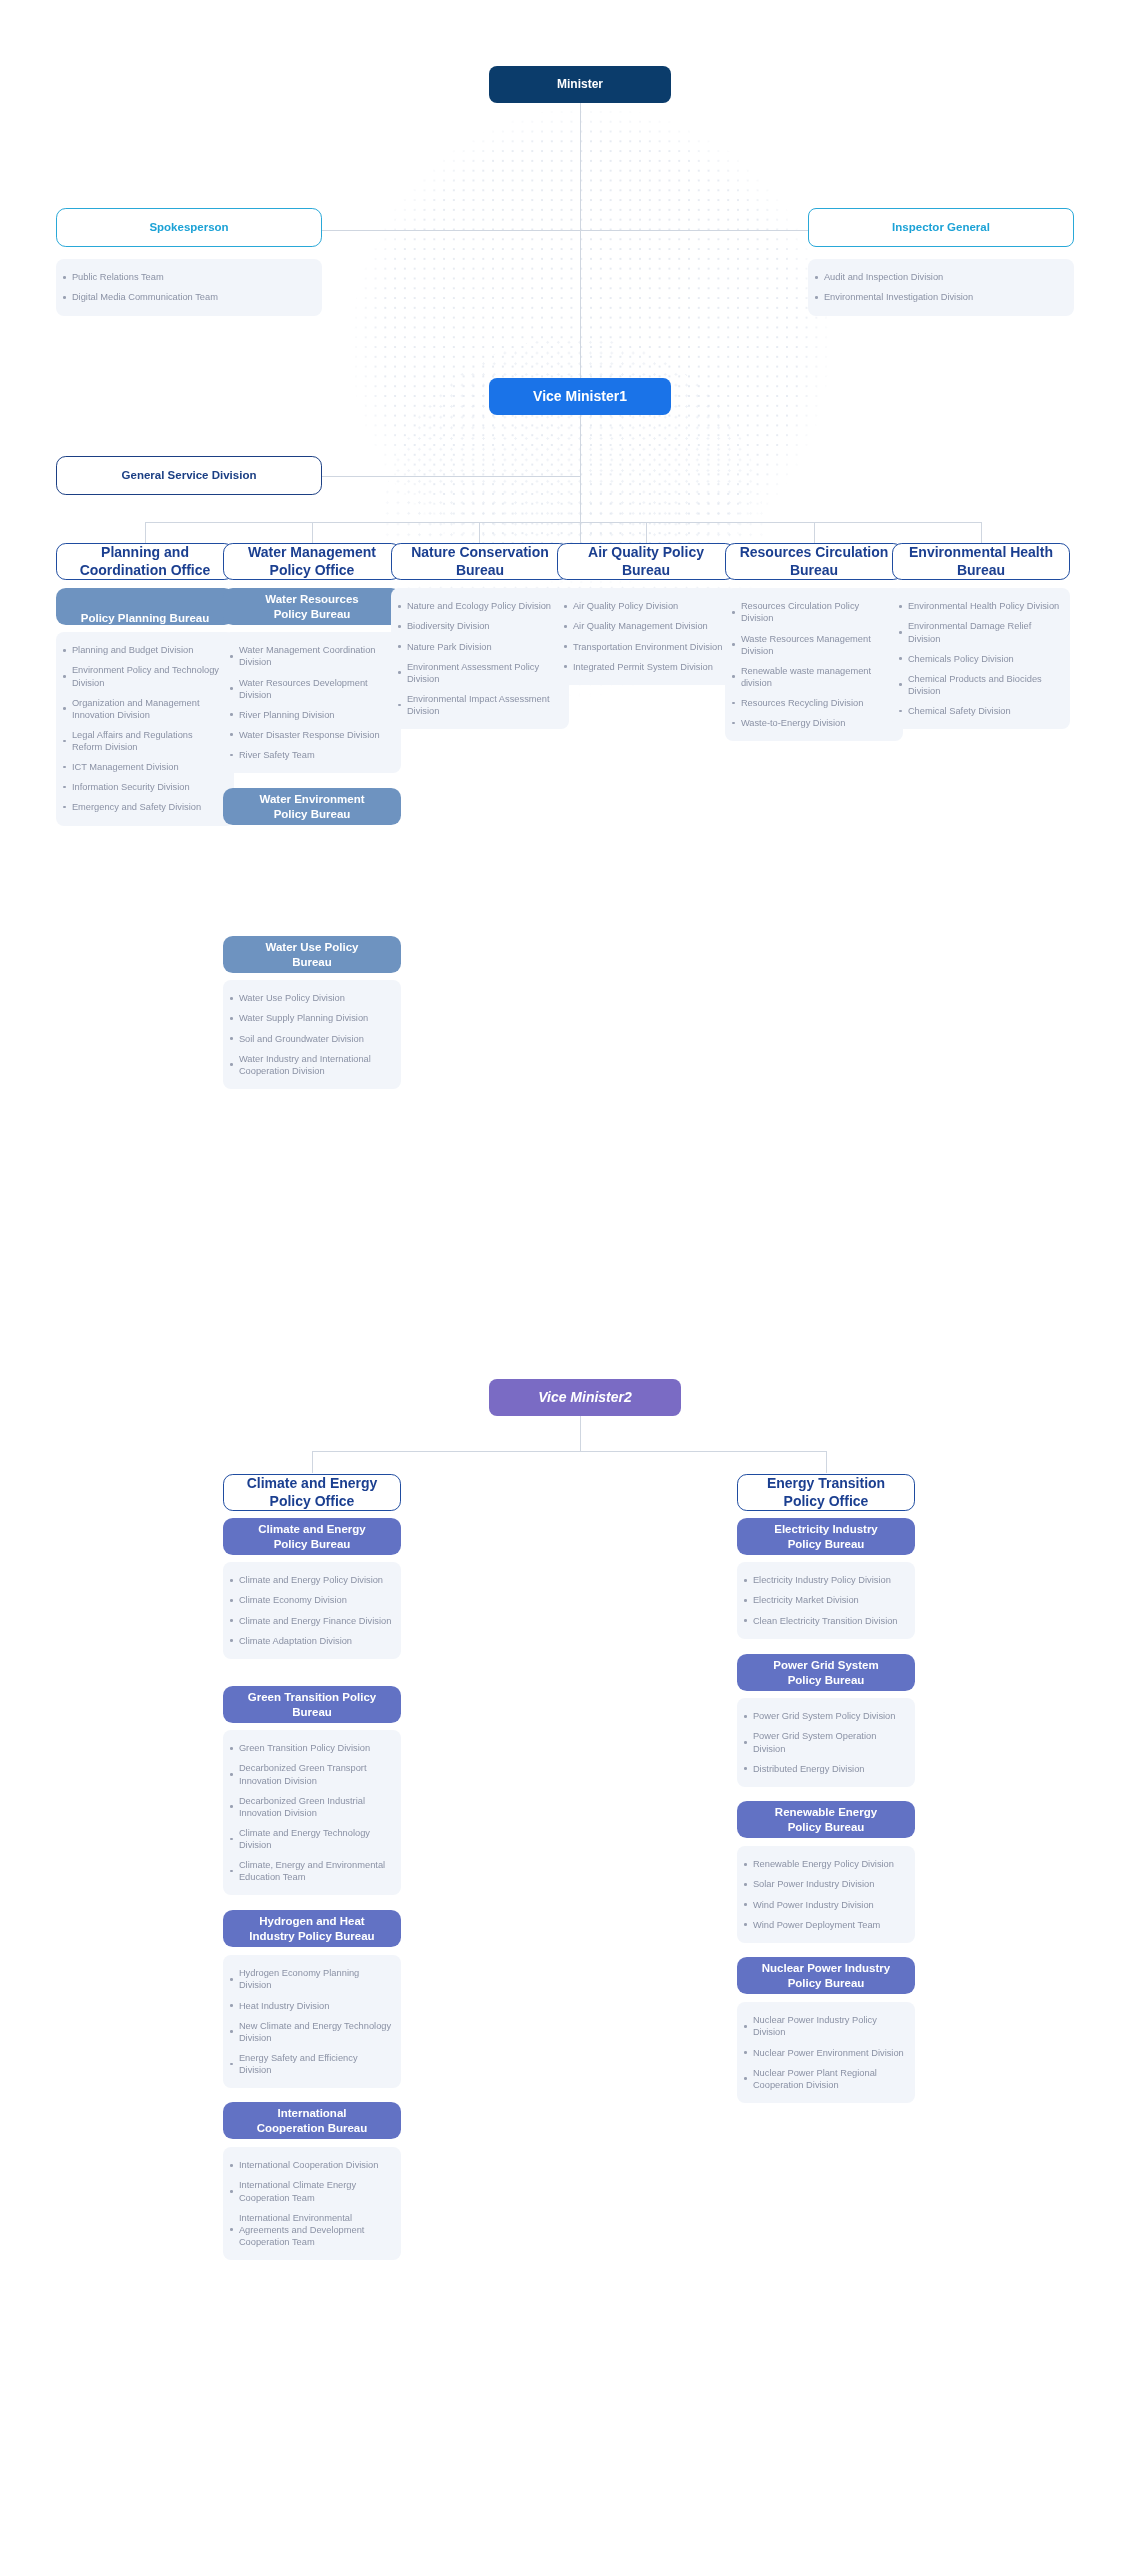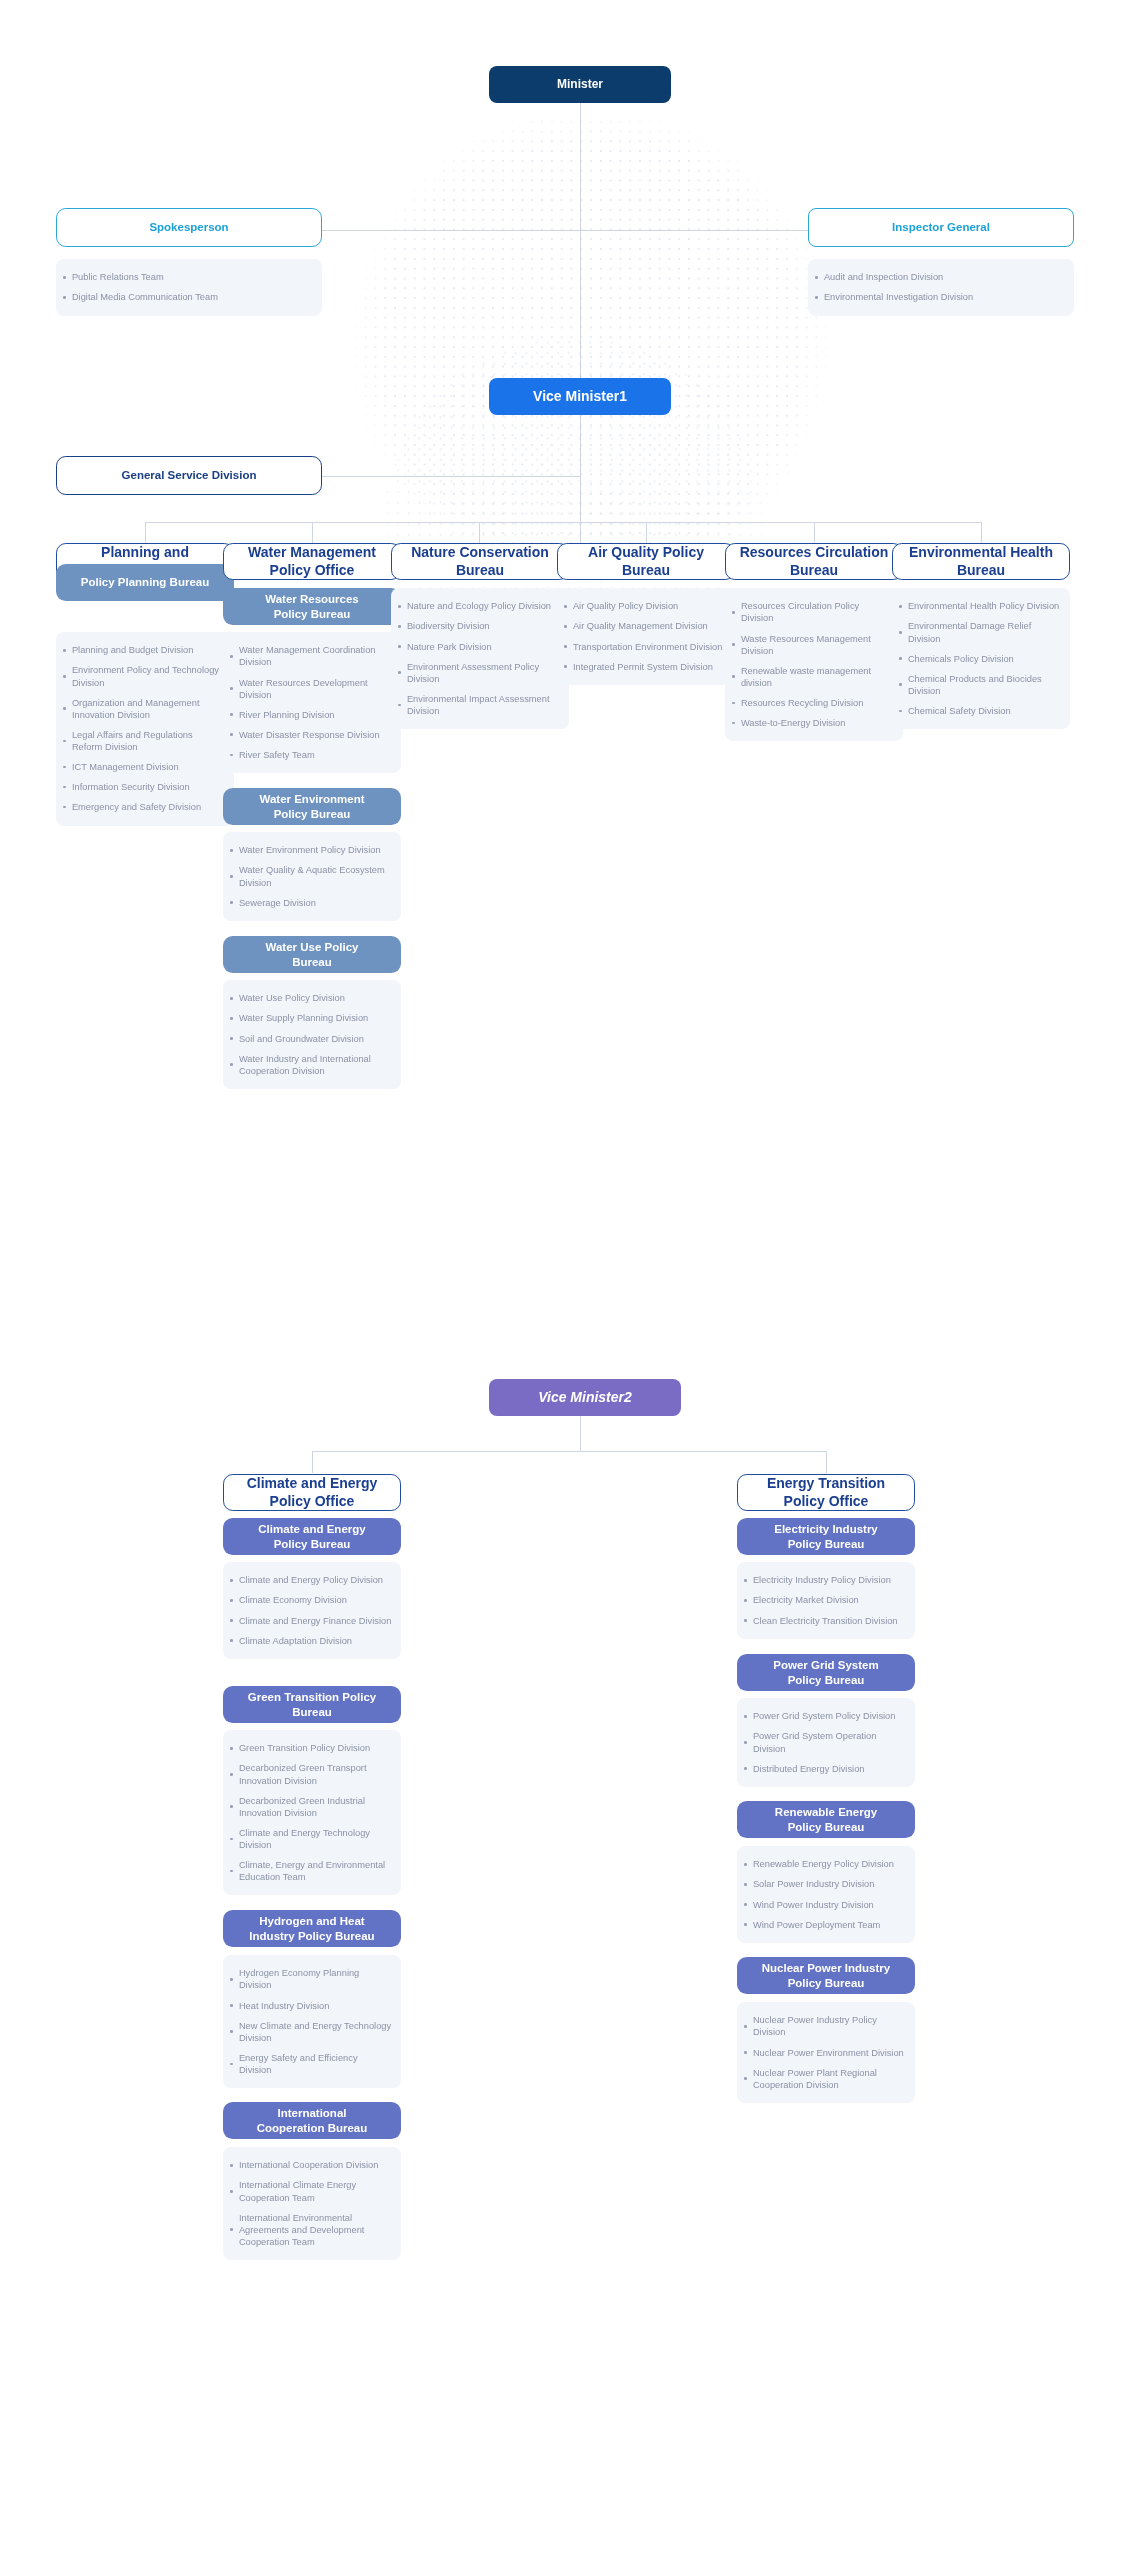--- a/index.html
+++ b/index.html
@@ -198,21 +198,21 @@
     <div class="ln" style="left: 145px; top: 522px; width: 836px; height: 0.9px;"></div>
     <div class="ln" style="left: 145px; top: 522px; height: 21px; width: 0.9px;"></div>
     <div class="ln" style="left: 312px; top: 522px; height: 21px; width: 0.9px;"></div>
     <div class="ln" style="left: 479px; top: 522px; height: 21px; width: 0.9px;"></div>
     <div class="ln" style="left: 646px; top: 522px; height: 21px; width: 0.9px;"></div>
     <div class="ln" style="left: 814px; top: 522px; height: 21px; width: 0.9px;"></div>
     <div class="ln" style="left: 981px; top: 522px; height: 21px; width: 0.9px;"></div>
     <div class="node node-office" style="left: 56px; top: 543px; width: 178px; height: 37px;">
       <span>Planning and<br>Coordination Office</span>
     </div>
-    <div class="node node-bureau" style="left: 56px; top: 564px; width: 178px; height: 37px;">
+    <div class="node node-bureau" style="left: 56px; top: 588px; width: 178px; height: 37px; align-items: flex-end;">
       <span>Policy Planning Bureau</span>
     </div>
     <div class="panel" style="left: 56px; top: 632px; width: 178px;">
       <ul>
         <li>
           <span class="bullet"></span>
           <span class="txt">Planning and Budget Division</span>
         </li>
         <li>
           <span class="bullet"></span>
@@ -265,36 +265,20 @@
           <span class="txt">Water Disaster Response Division</span>
         </li>
         <li>
           <span class="bullet"></span>
           <span class="txt">River Safety Team</span>
         </li>
       </ul>
     </div>
     <div class="node node-bureau" style="left: 223px; top: 788px; width: 178px; height: 37px;">
       <span>Water Environment<br>Policy Bureau</span>
-    </div>
-    <div class="panel" style="left: 223px; top: 832px; width: 178px;">
-      <ul>
-        <li>
-          <span class="bullet"></span>
-          <span class="txt">Water Environment Policy Division</span>
-        </li>
-        <li>
-          <span class="bullet"></span>
-          <span class="txt">Water Quality &amp; Aquatic Ecosystem Division</span>
-        </li>
-        <li>
-          <span class="bullet"></span>
-          <span class="txt">Sewerage Division</span>
-        </li>
-      </ul>
     </div>
     <div class="node node-bureau" style="left: 223px; top: 936px; width: 178px; height: 37px;">
       <span>Water Use Policy<br>Bureau</span>
     </div>
     <div class="panel" style="left: 223px; top: 980px; width: 178px;">
       <ul>
         <li>
           <span class="bullet"></span>
           <span class="txt">Water Use Policy Division</span>
         </li>

